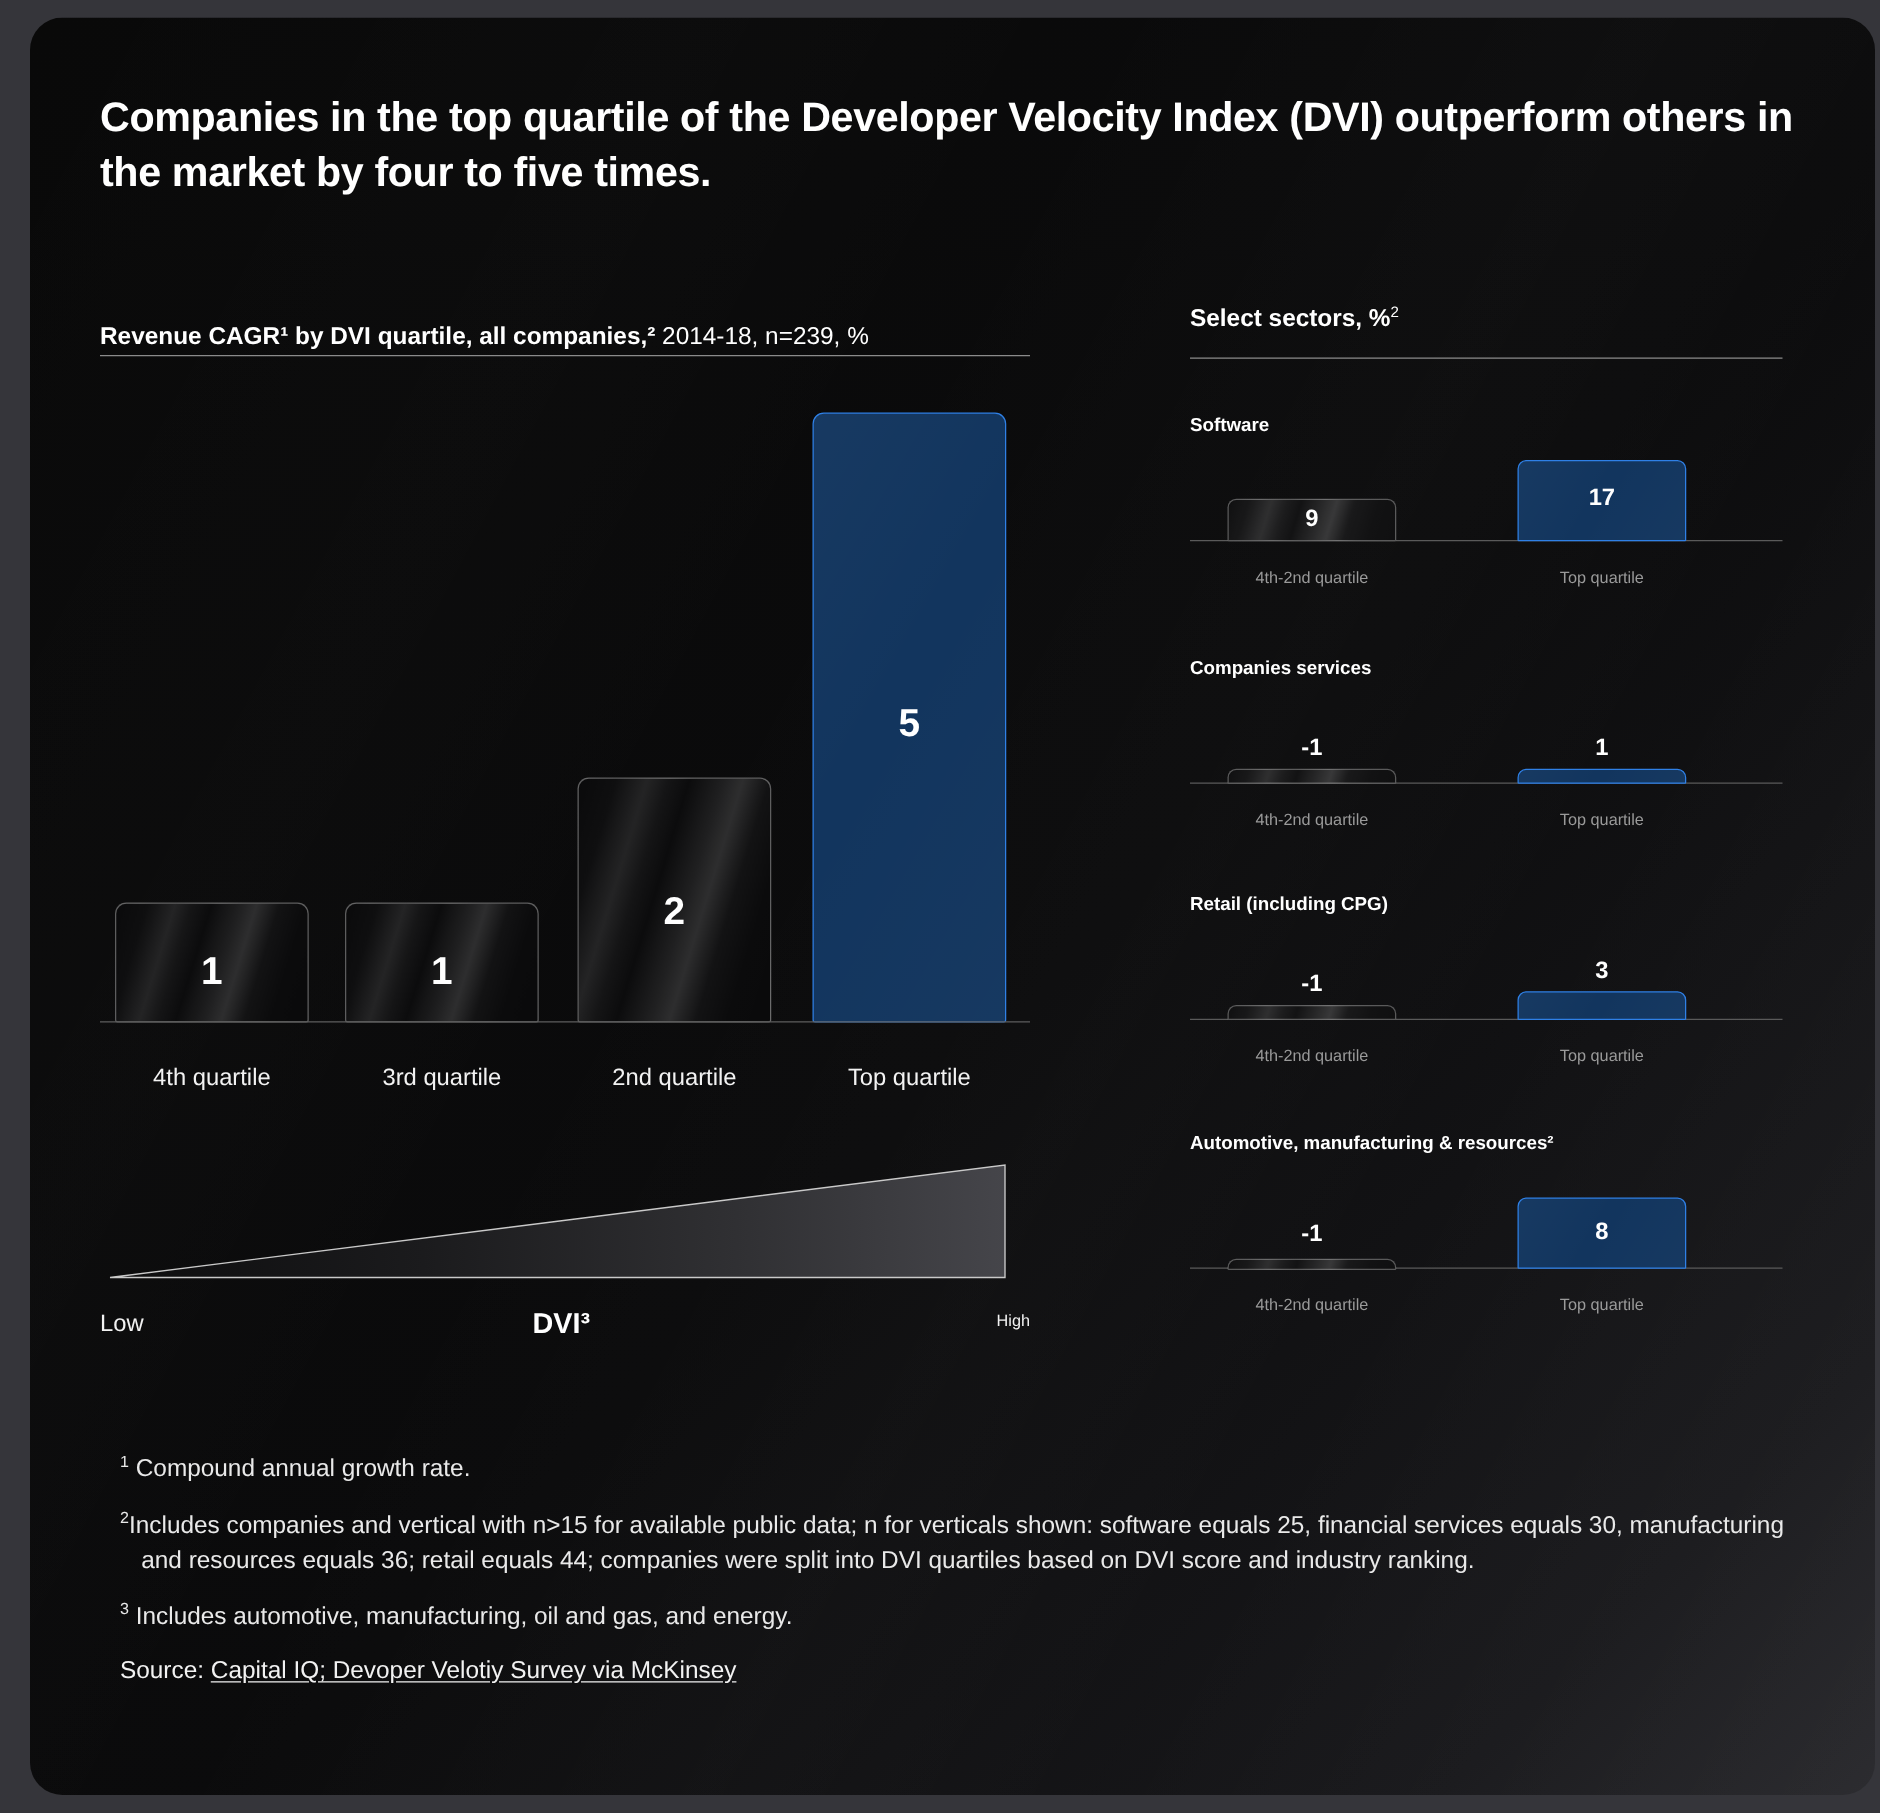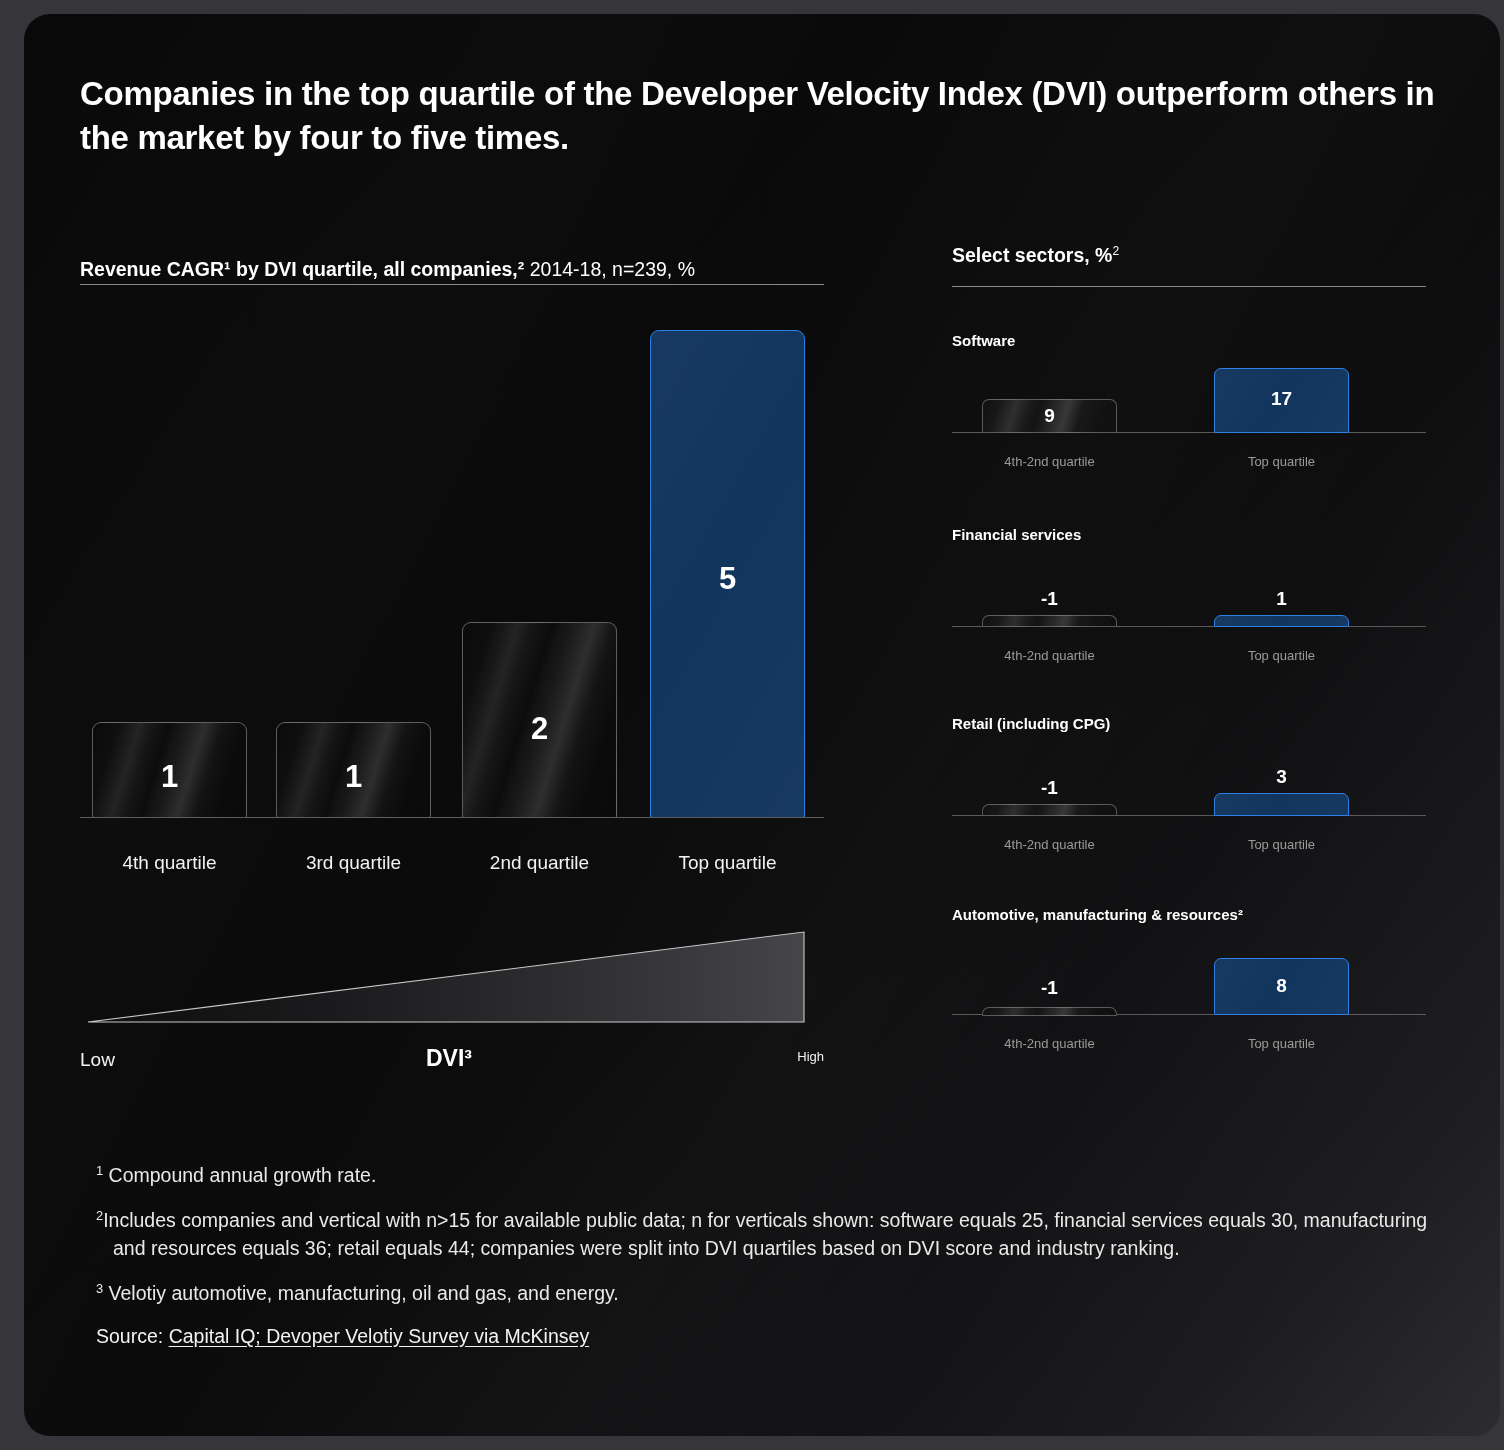--- a/index.html
+++ b/index.html
@@ -261,21 +261,21 @@
       <div class="sbar-val" style="top:5px;">9</div>
     </div>
     <div class="sbar blue" style="left:262px; width:135px; top:36px; height:65px;">
       <div class="sbar-val" style="top:19px;">17</div>
     </div>
     <div class="s-xtick" style="left:-10px; width:215px; top:122px;">4th-2nd quartile</div>
     <div class="s-xtick" style="left:222px; width:215px; top:122px;">Top quartile</div>
   </div>
 
   <div class="sector" style="top:512px; height:170px;">
-    <div class="sector-title">Financial services</div>
+    <div class="sector-title">Companies services</div>
     <div class="sector-base" style="top:100px;"></div>
     <div class="sbar gray" style="left:30px; width:135px; top:89px; height:12px;">
       <div class="sbar-val above">-1</div>
     </div>
     <div class="sbar blue" style="left:262px; width:135px; top:89px; height:12px;">
       <div class="sbar-val above">1</div>
     </div>
     <div class="s-xtick" style="left:-10px; width:215px; top:122px;">4th-2nd quartile</div>
     <div class="s-xtick" style="left:222px; width:215px; top:122px;">Top quartile</div>
   </div>
@@ -307,20 +307,20 @@
   </div>
 
   <div id="footnotes">
     <div class="fn">
       <span class="mk">1</span><span> Compound annual growth rate.</span>
     </div>
     <div class="fn">
       <span class="mk">2</span><span>Includes companies and vertical with n&gt;15 for available public data; n for verticals shown: software equals 25, financial services equals 30, manufacturing and resources equals 36; retail equals 44; companies were split into DVI quartiles based on DVI score and industry ranking.</span>
     </div>
     <div class="fn">
-      <span class="mk">3</span><span> Velotiy automotive, manufacturing, oil and gas, and energy.</span>
+      <span class="mk">3</span><span> Includes automotive, manufacturing, oil and gas, and energy.</span>
     </div>
     <div id="fn-source">
       <span>Source: </span><span class="link">Capital IQ; Devoper Velotiy Survey via McKinsey</span>
     </div>
   </div>
 
 </div>
 
 </body></html>

